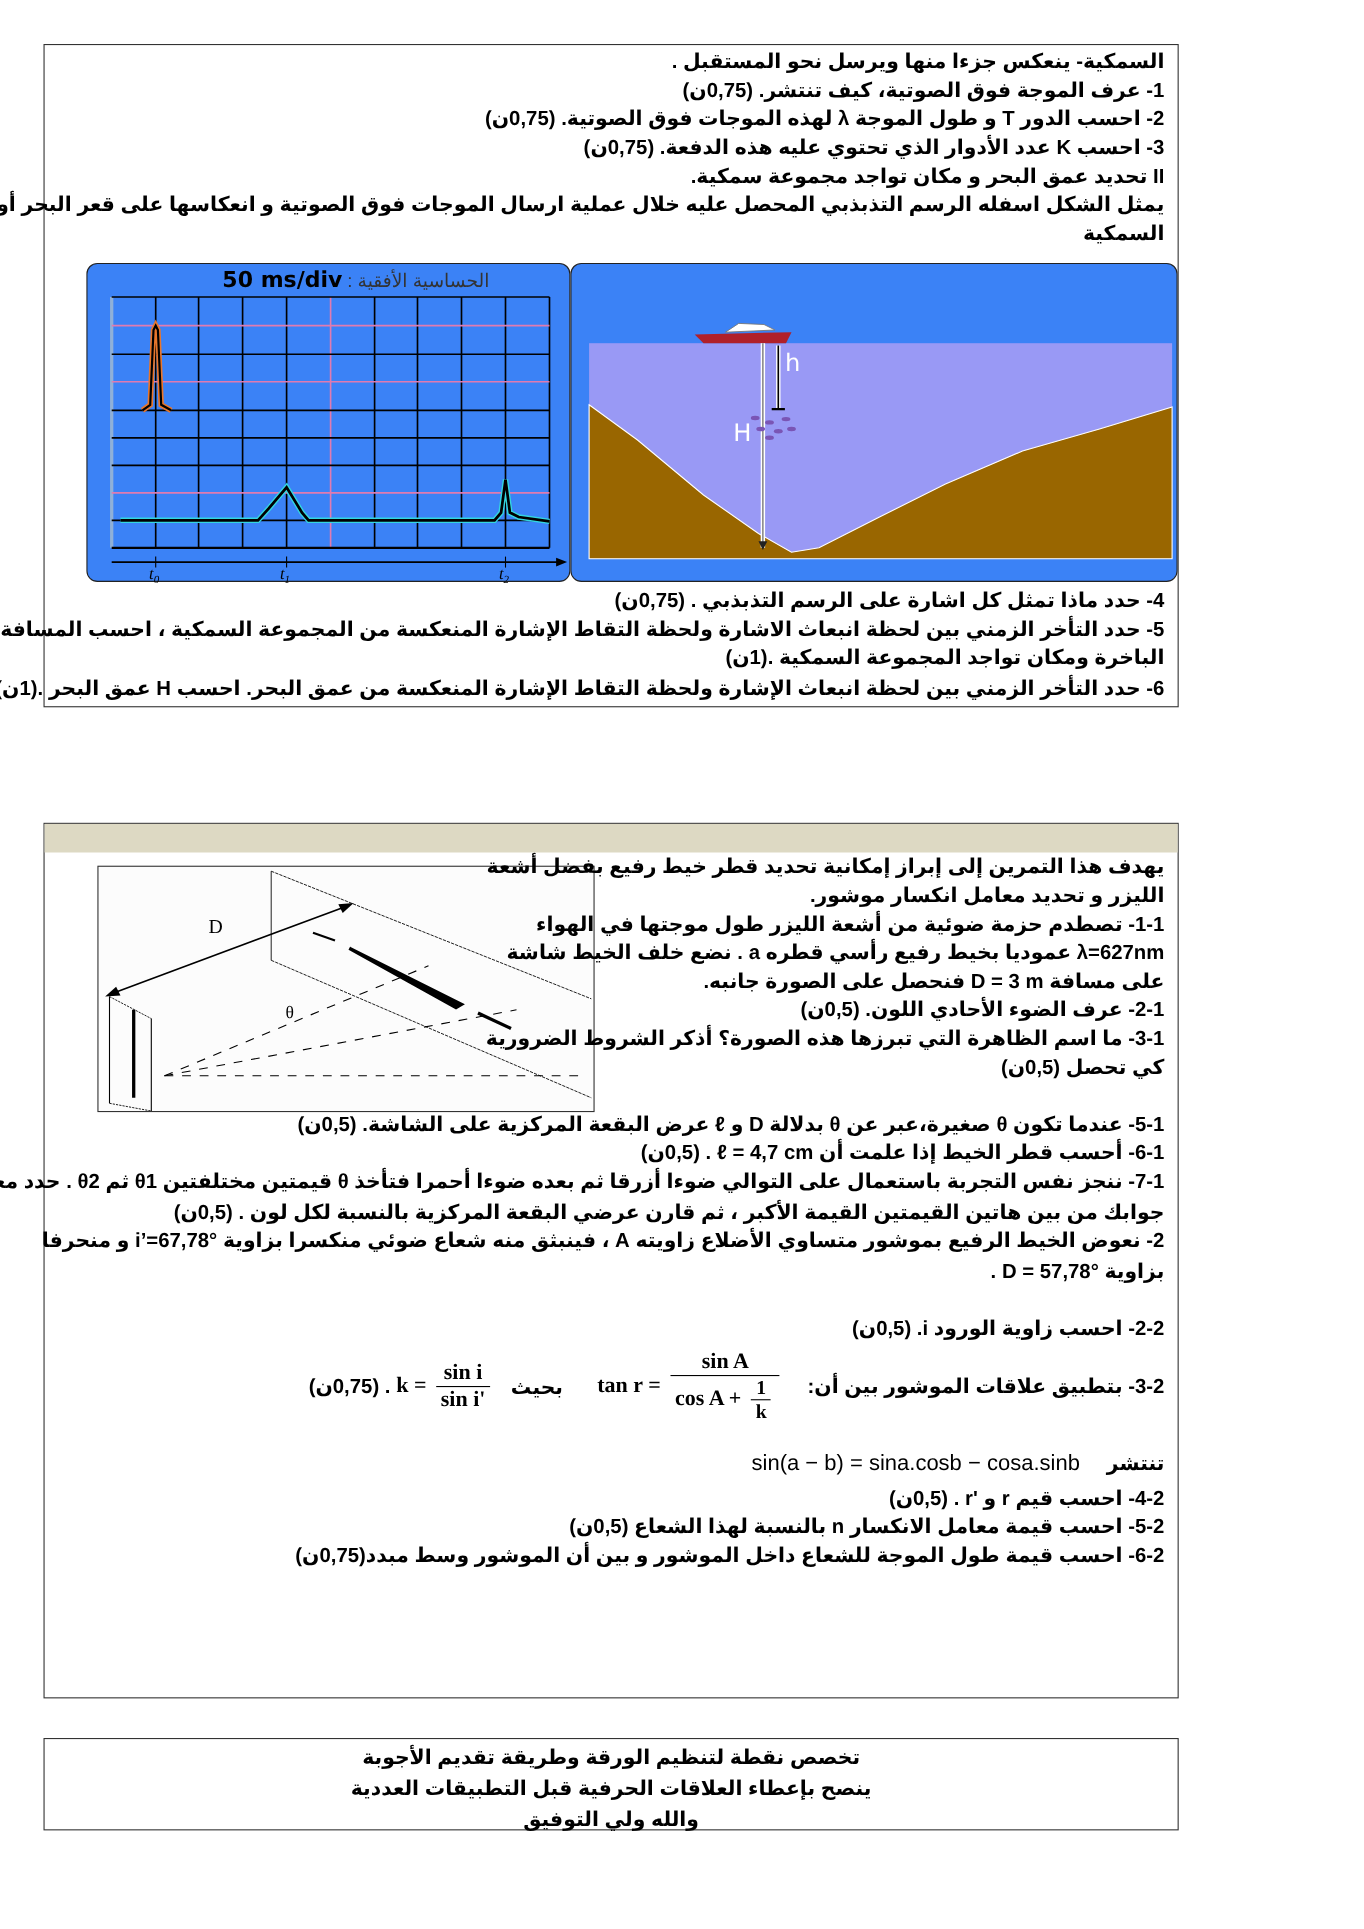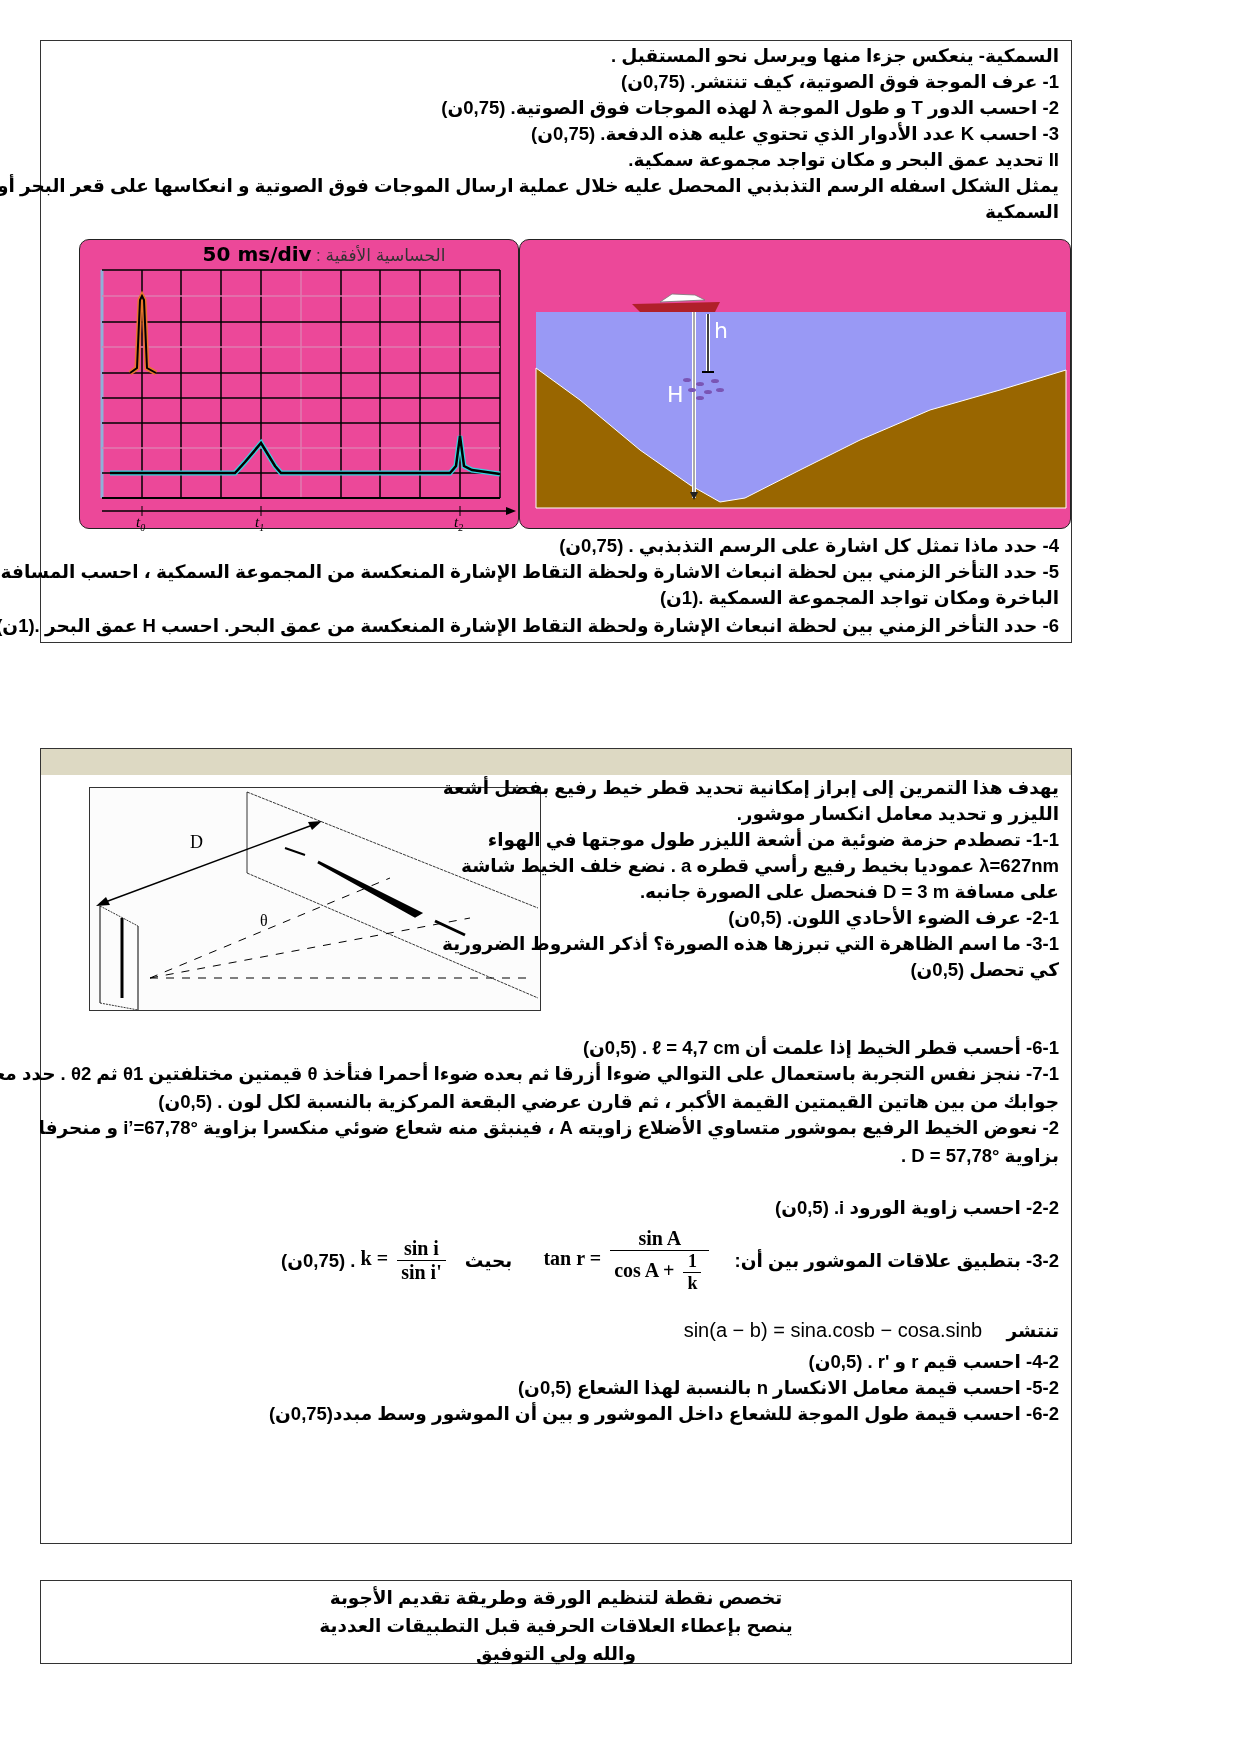--- a/index.html
+++ b/index.html
@@ -3,21 +3,21 @@
 <meta charset="utf-8">
 <style>
   html, body { margin:0; padding:0; background:#ffffff; }
   body { width:1240px; height:1754px; position:relative; overflow:hidden;
          font-family:"Liberation Sans", "DejaVu Sans", sans-serif; color:#000; }
   .box { position:absolute; border:1.5px solid #333; background:#fff; box-sizing:border-box; }
   .line { position:absolute; right:12px; left:12px; font-weight:bold; font-size:18.5px;
           line-height:26px; white-space:nowrap; direction:rtl; text-align:right; }
   .serif { font-family:"Liberation Serif", "DejaVu Serif", serif; font-weight:bold; }
   .ital { font-family:"Liberation Serif", "DejaVu Serif", serif; font-style:italic; font-weight:normal; }
-  .figbox { position:absolute; border:1.5px solid #222; border-radius:10px; background:#ec4899; box-sizing:border-box; }
+  .figbox { position:absolute; border:1.5px solid #222; border-radius:10px; background:#3b82f6; box-sizing:border-box; }
   .hdr-band { position:absolute; left:0; right:0; top:0; height:26px; background:#ddd9c3; }
   .center { text-align:center; left:0; right:0; }
   .frac { display:inline-block; vertical-align:middle; text-align:center; margin:0 4px; }
   .frac .num { display:block; border-bottom:1.5px solid #000; padding:0 4px; }
   .frac .den { display:block; padding:0 4px; }
 </style>
 </head>
 <body>
 
 <div class="box" style="left:40px; top:40px; width:1032px; height:603px;">
@@ -144,20 +144,21 @@
   </div>
 
   <div class="line" style="top:26px; left:540px;">يهدف هذا التمرين إلى إبراز إمكانية تحديد قطر خيط  رفيع بفضل أشعة</div>
   <div class="line" style="top:52px; left:540px;">الليزر و تحديد معامل انكسار موشور.</div>
   <div class="line" style="top:78px; left:540px;">1-1- تصطدم حزمة ضوئية من أشعة الليزر طول موجتها في الهواء</div>
   <div class="line" style="top:104px; left:540px;">λ=627nm عموديا بخيط رفيع رأسي قطره a  . نضع خلف الخيط شاشة</div>
   <div class="line" style="top:130px; left:540px;">على مسافة D = 3 m  فنحصل على الصورة جانبه.</div>
   <div class="line" style="top:156px; left:540px;">2-1- عرف الضوء الأحادي اللون. (0,5ن)</div>
   <div class="line" style="top:182px; left:540px;">3-1- ما اسم الظاهرة التي تبرزها هذه الصورة؟ أذكر الشروط الضرورية</div>
   <div class="line" style="top:208px; left:540px;">كي تحصل (0,5ن)</div>
+  <div class="line" style="top:260px;">5-1- عندما تكون θ صغيرة،عبر عن θ بدلالة  D و  ℓ عرض البقعة المركزية على  الشاشة. (0,5ن)</div>
   <div class="line" style="top:286px;">6-1- أحسب قطر الخيط إذا علمت أن ℓ = 4,7 cm . (0,5ن)</div>
   <div class="line" style="top:312px;">7-1- ننجز نفس التجربة باستعمال على التوالي ضوءا أزرقا ثم بعده ضوءا أحمرا فتأخذ θ قيمتين مختلفتين  θ1  ثم  θ2 . حدد معللا</div>
   <div class="line" style="top:340px;">جوابك من بين هاتين القيمتين القيمة الأكبر ، ثم قارن عرضي البقعة المركزية بالنسبة لكل لون . (0,5ن)</div>
   <div class="line" style="top:366px;">2- نعوض الخيط الرفيع بموشور متساوي الأضلاع زاويته A ، فينبثق منه شعاع ضوئي منكسرا بزاوية °i’=67,78   و منحرفا</div>
   <div class="line" style="top:394px;">بزاوية D = 57,78° .</div>
   <div class="line" style="top:446px;">2-2- احسب زاوية الورود i. (0,5ن)</div>
 
   <div style="position:absolute; right:12px; top:478px; left:200px; height:80px; direction:rtl; white-space:nowrap; font-weight:bold; font-size:18.5px;">
     <span style="vertical-align:middle;">3-2- بتطبيق علاقات الموشور  بين أن:</span>
     <span dir="ltr" class="serif" style="display:inline-block; vertical-align:middle; margin:0 16px; font-size:20px;">

